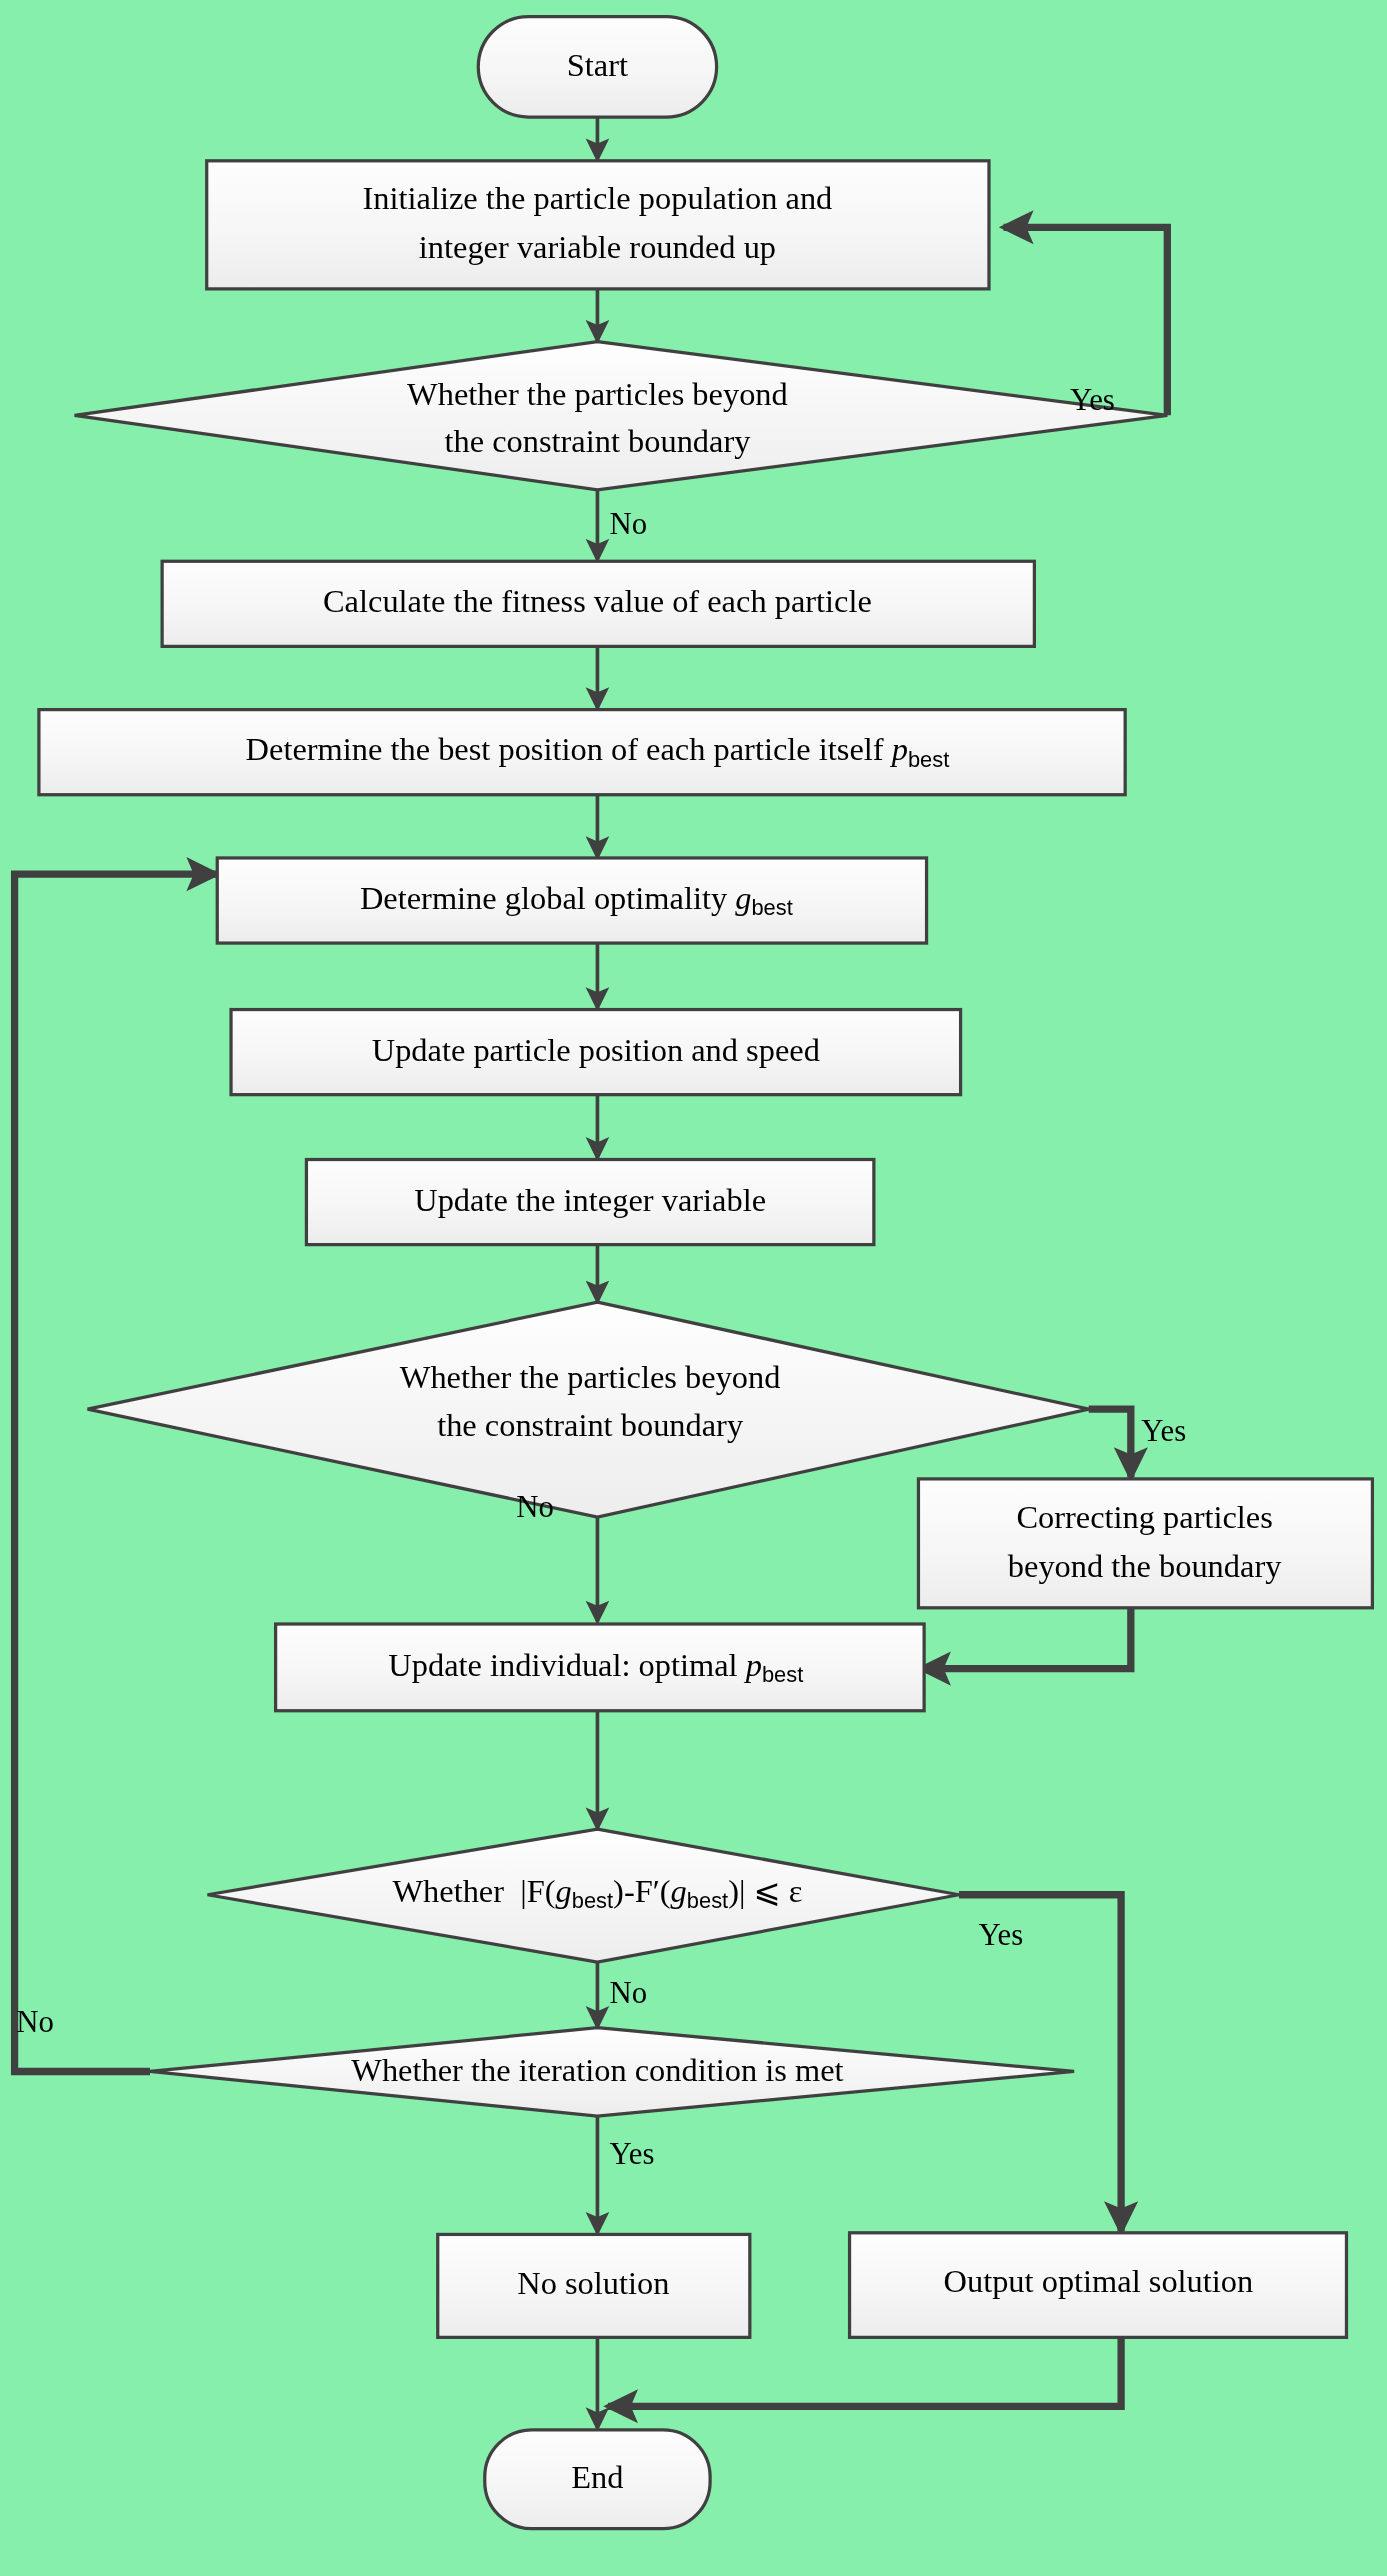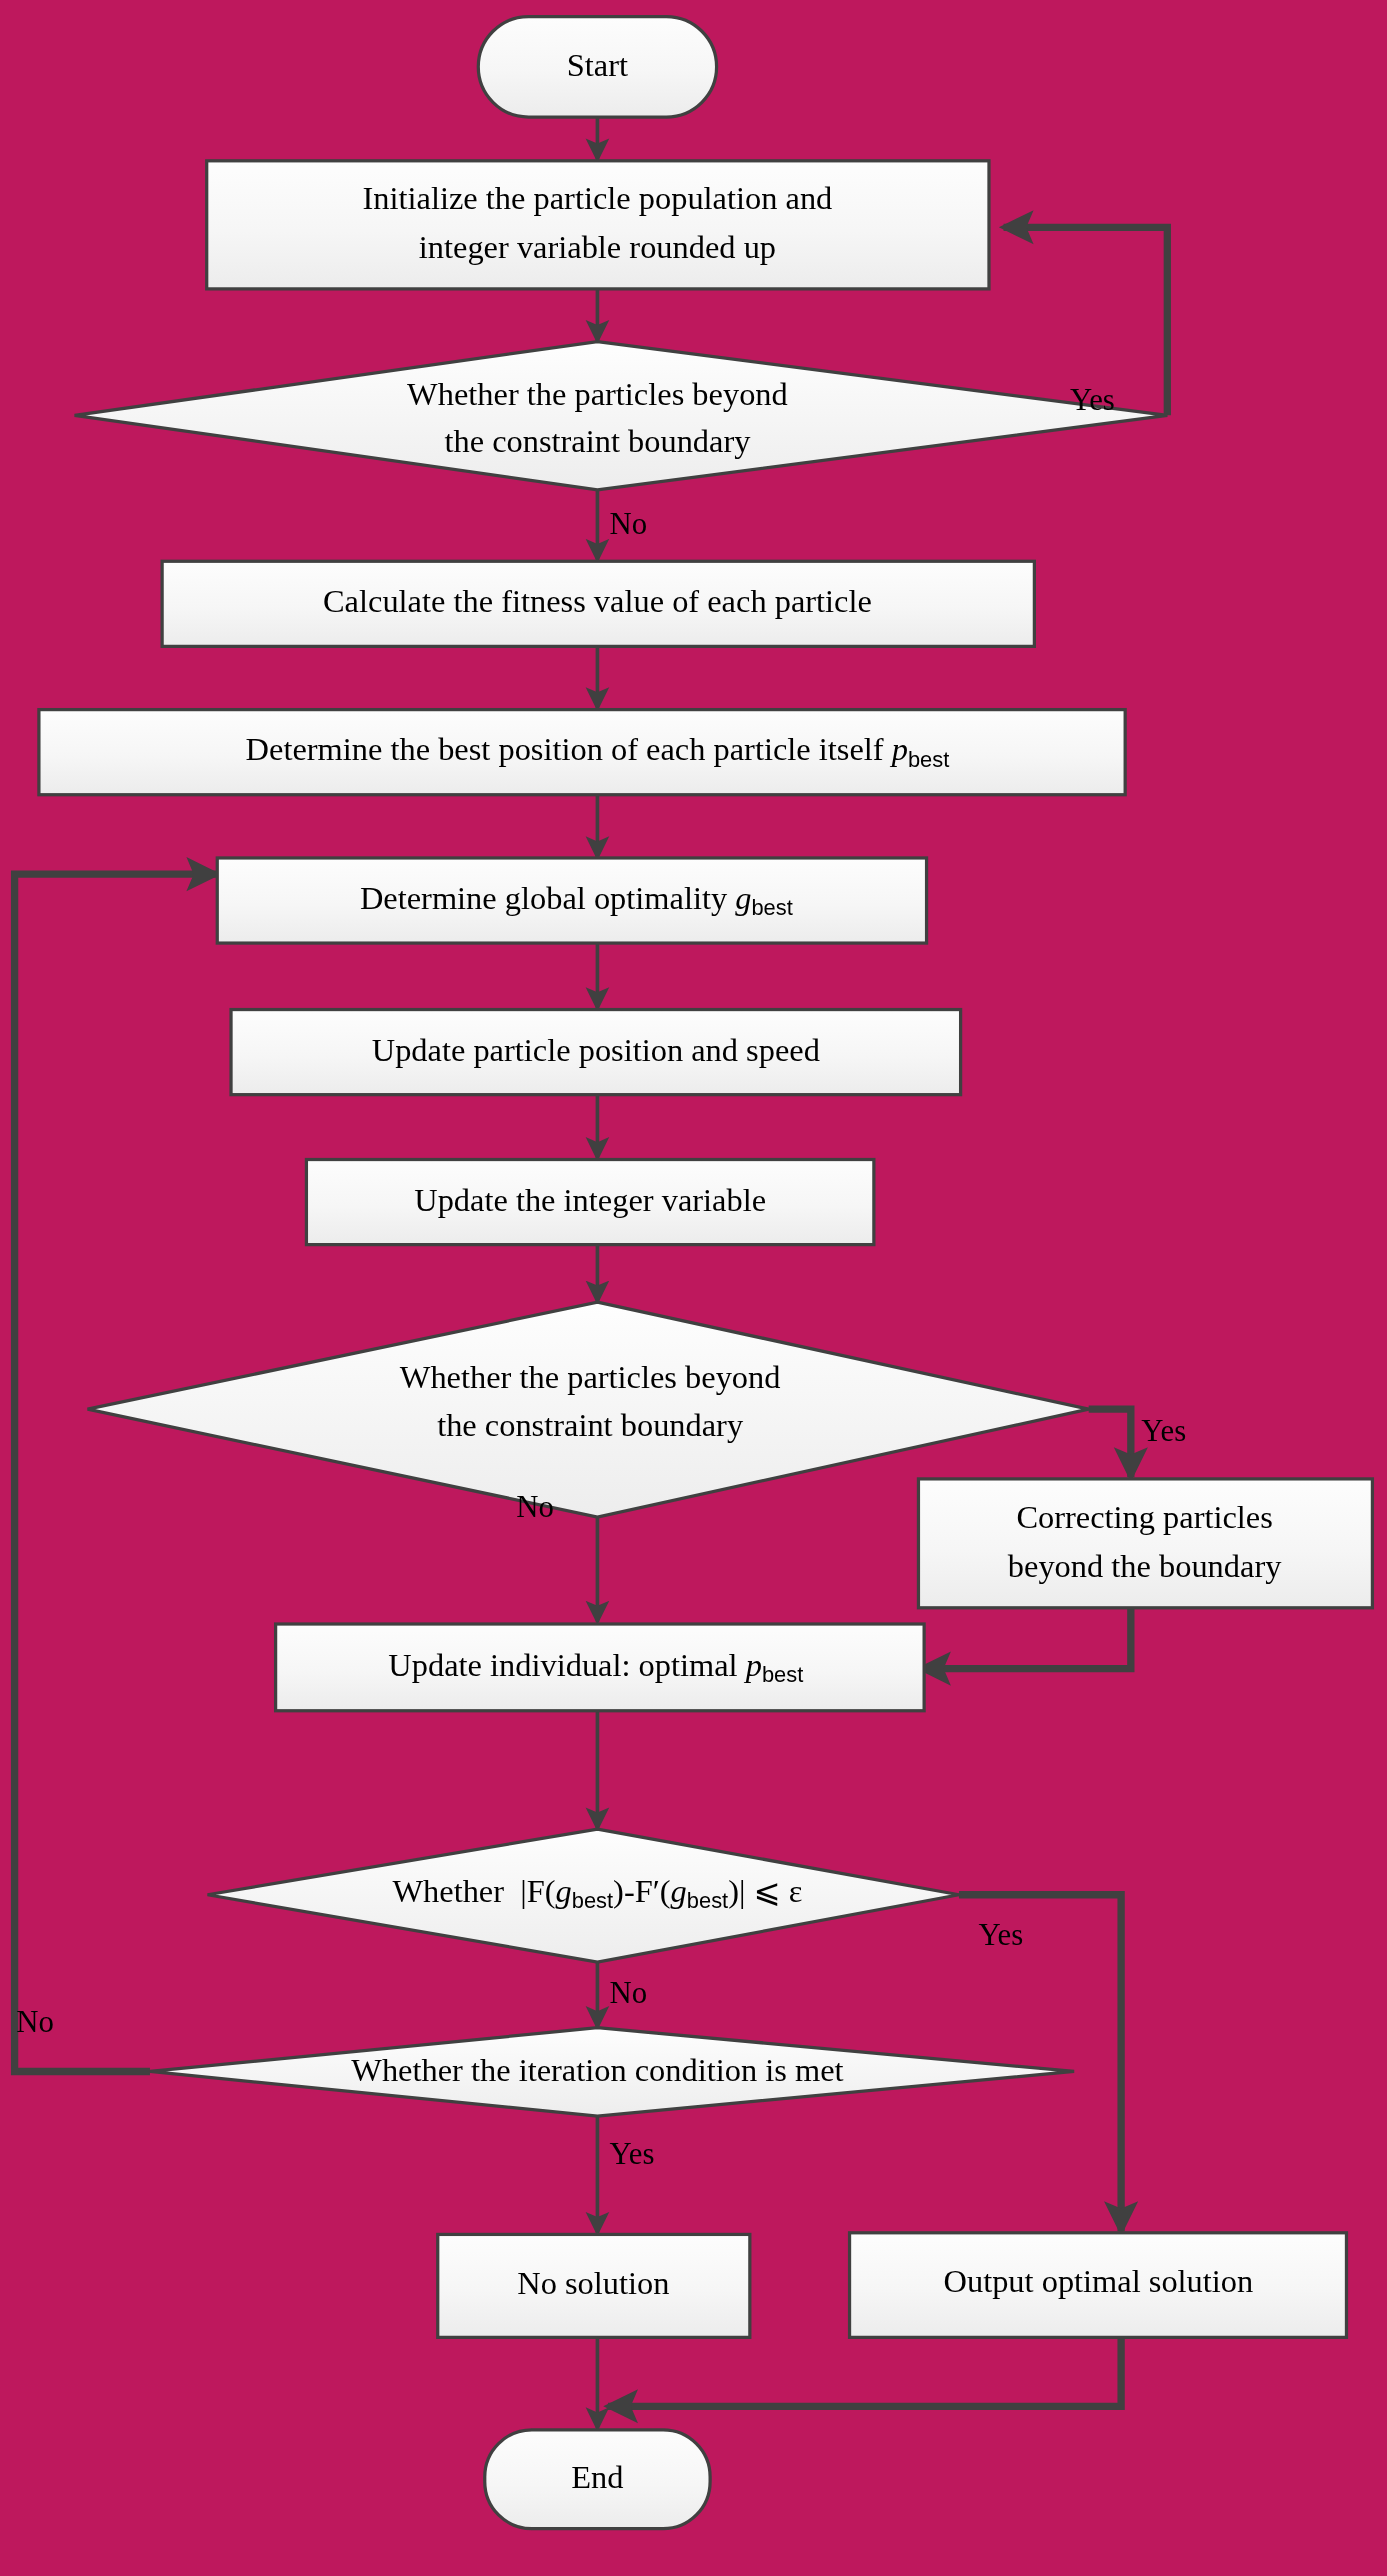--- a/index.html
+++ b/index.html
@@ -7,21 +7,21 @@
     padding: 0;
     background: #ffffff;
   }
   body {
     font-family: "Liberation Serif", "DejaVu Serif", serif;
   }
   #flowchart-root {
     position: relative;
     width: 1387px;
     height: 2576px;
-    background: #be185d;
+    background: #86efac;
     overflow: hidden;
   }
   svg#flow-svg {
     display: block;
     width: 1387px;
     height: 2576px;
   }
   .node-text {
     font-family: "Liberation Serif", "DejaVu Serif", serif;
     font-size: 40px;

